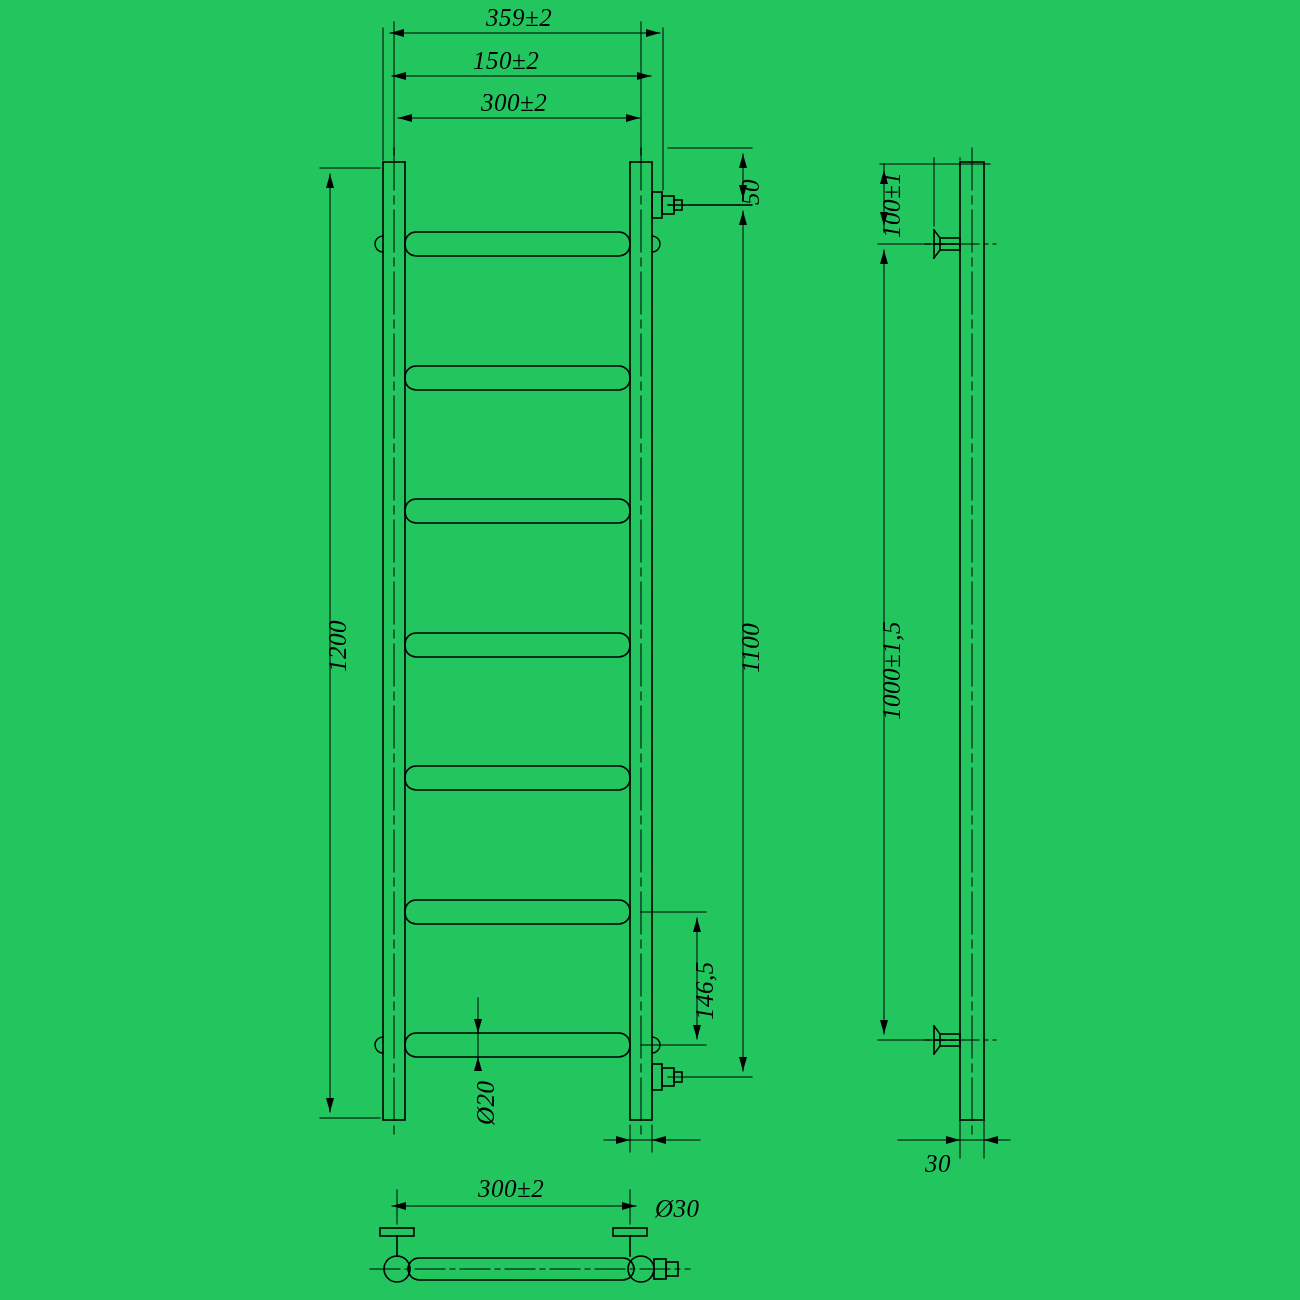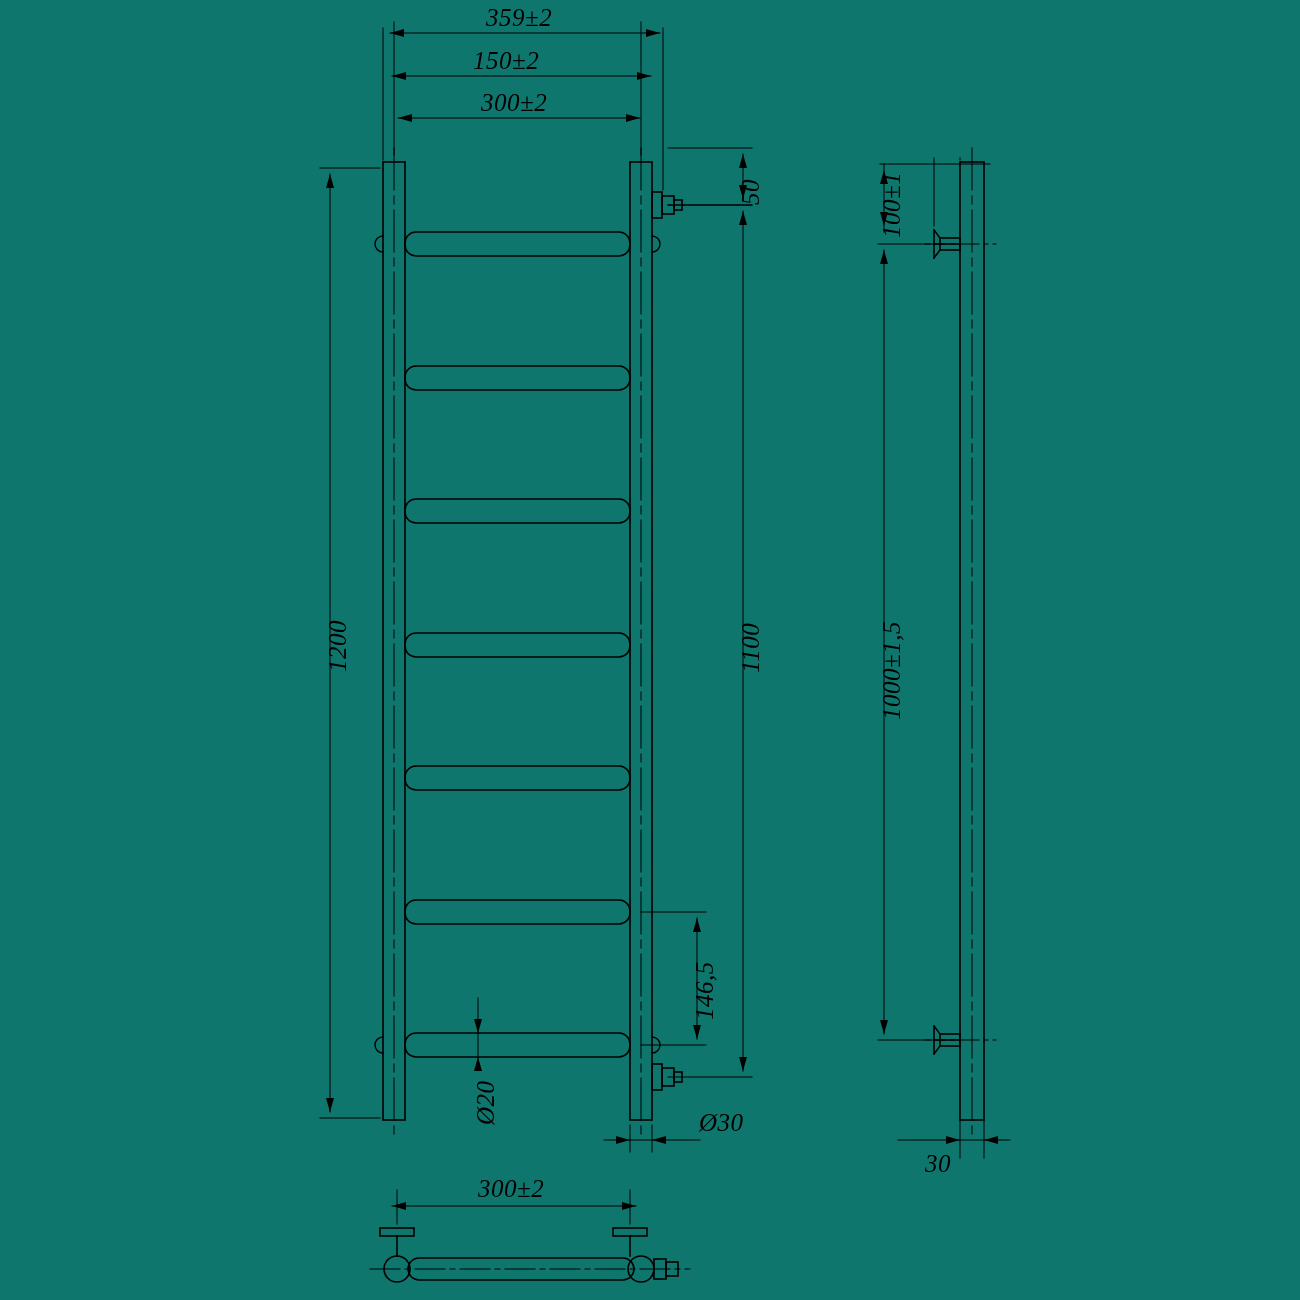--- a/index.html
+++ b/index.html
@@ -1,19 +1,19 @@
 <!DOCTYPE html>
 <html><head>
 <meta charset="utf-8">
 <style>
   html,body{margin:0;padding:0;background:#ffffff;}
   #stage{
     position:relative;
     width:1300px;height:1300px;
-    background:#0f766e;
+    background:#22c55e;
     font-family:"Liberation Serif", serif;
     overflow:hidden;
   }
   #stage svg{position:absolute;top:0;left:0;width:1300px;height:1300px;}
   .dim-label{
     position:absolute;
     font-family:"Liberation Serif", serif;
     font-style:italic;
     color:#000;
     white-space:nowrap;
@@ -249,21 +249,21 @@
   <div class="dim-label" style="left:473px;top:47px;">150±2</div>
   <div class="dim-label" style="left:481px;top:89px;">300±2</div>
 
   <div class="dim-label vert" style="left:324px;top:672px;transform:rotate(-90deg);">1200</div>
 
   <div class="dim-label vert" style="left:737px;top:205px;transform:rotate(-90deg);">50</div>
   <div class="dim-label vert" style="left:737px;top:673px;transform:rotate(-90deg);">1100</div>
   <div class="dim-label vert" style="left:691px;top:1020px;transform:rotate(-90deg);">146,5</div>
 
   <div class="dim-label vert" style="left:472px;top:1125px;transform:rotate(-90deg);">Ø20</div>
-  <div class="dim-label" style="left:655px;top:1109px;margin-left:44px;">Ø30</div>
+  <div class="dim-label" style="left:655px;top:1195px;">Ø30</div>
 
   <div class="dim-label vert" style="left:878px;top:238px;transform:rotate(-90deg);">100±1</div>
   <div class="dim-label vert" style="left:878px;top:720px;transform:rotate(-90deg);">1000±1,5</div>
   <div class="dim-label" style="left:925px;top:1150px;">30</div>
 
   <div class="dim-label" style="left:478px;top:1175px;">300±2</div>
 
 </div>
 
 </body></html>

